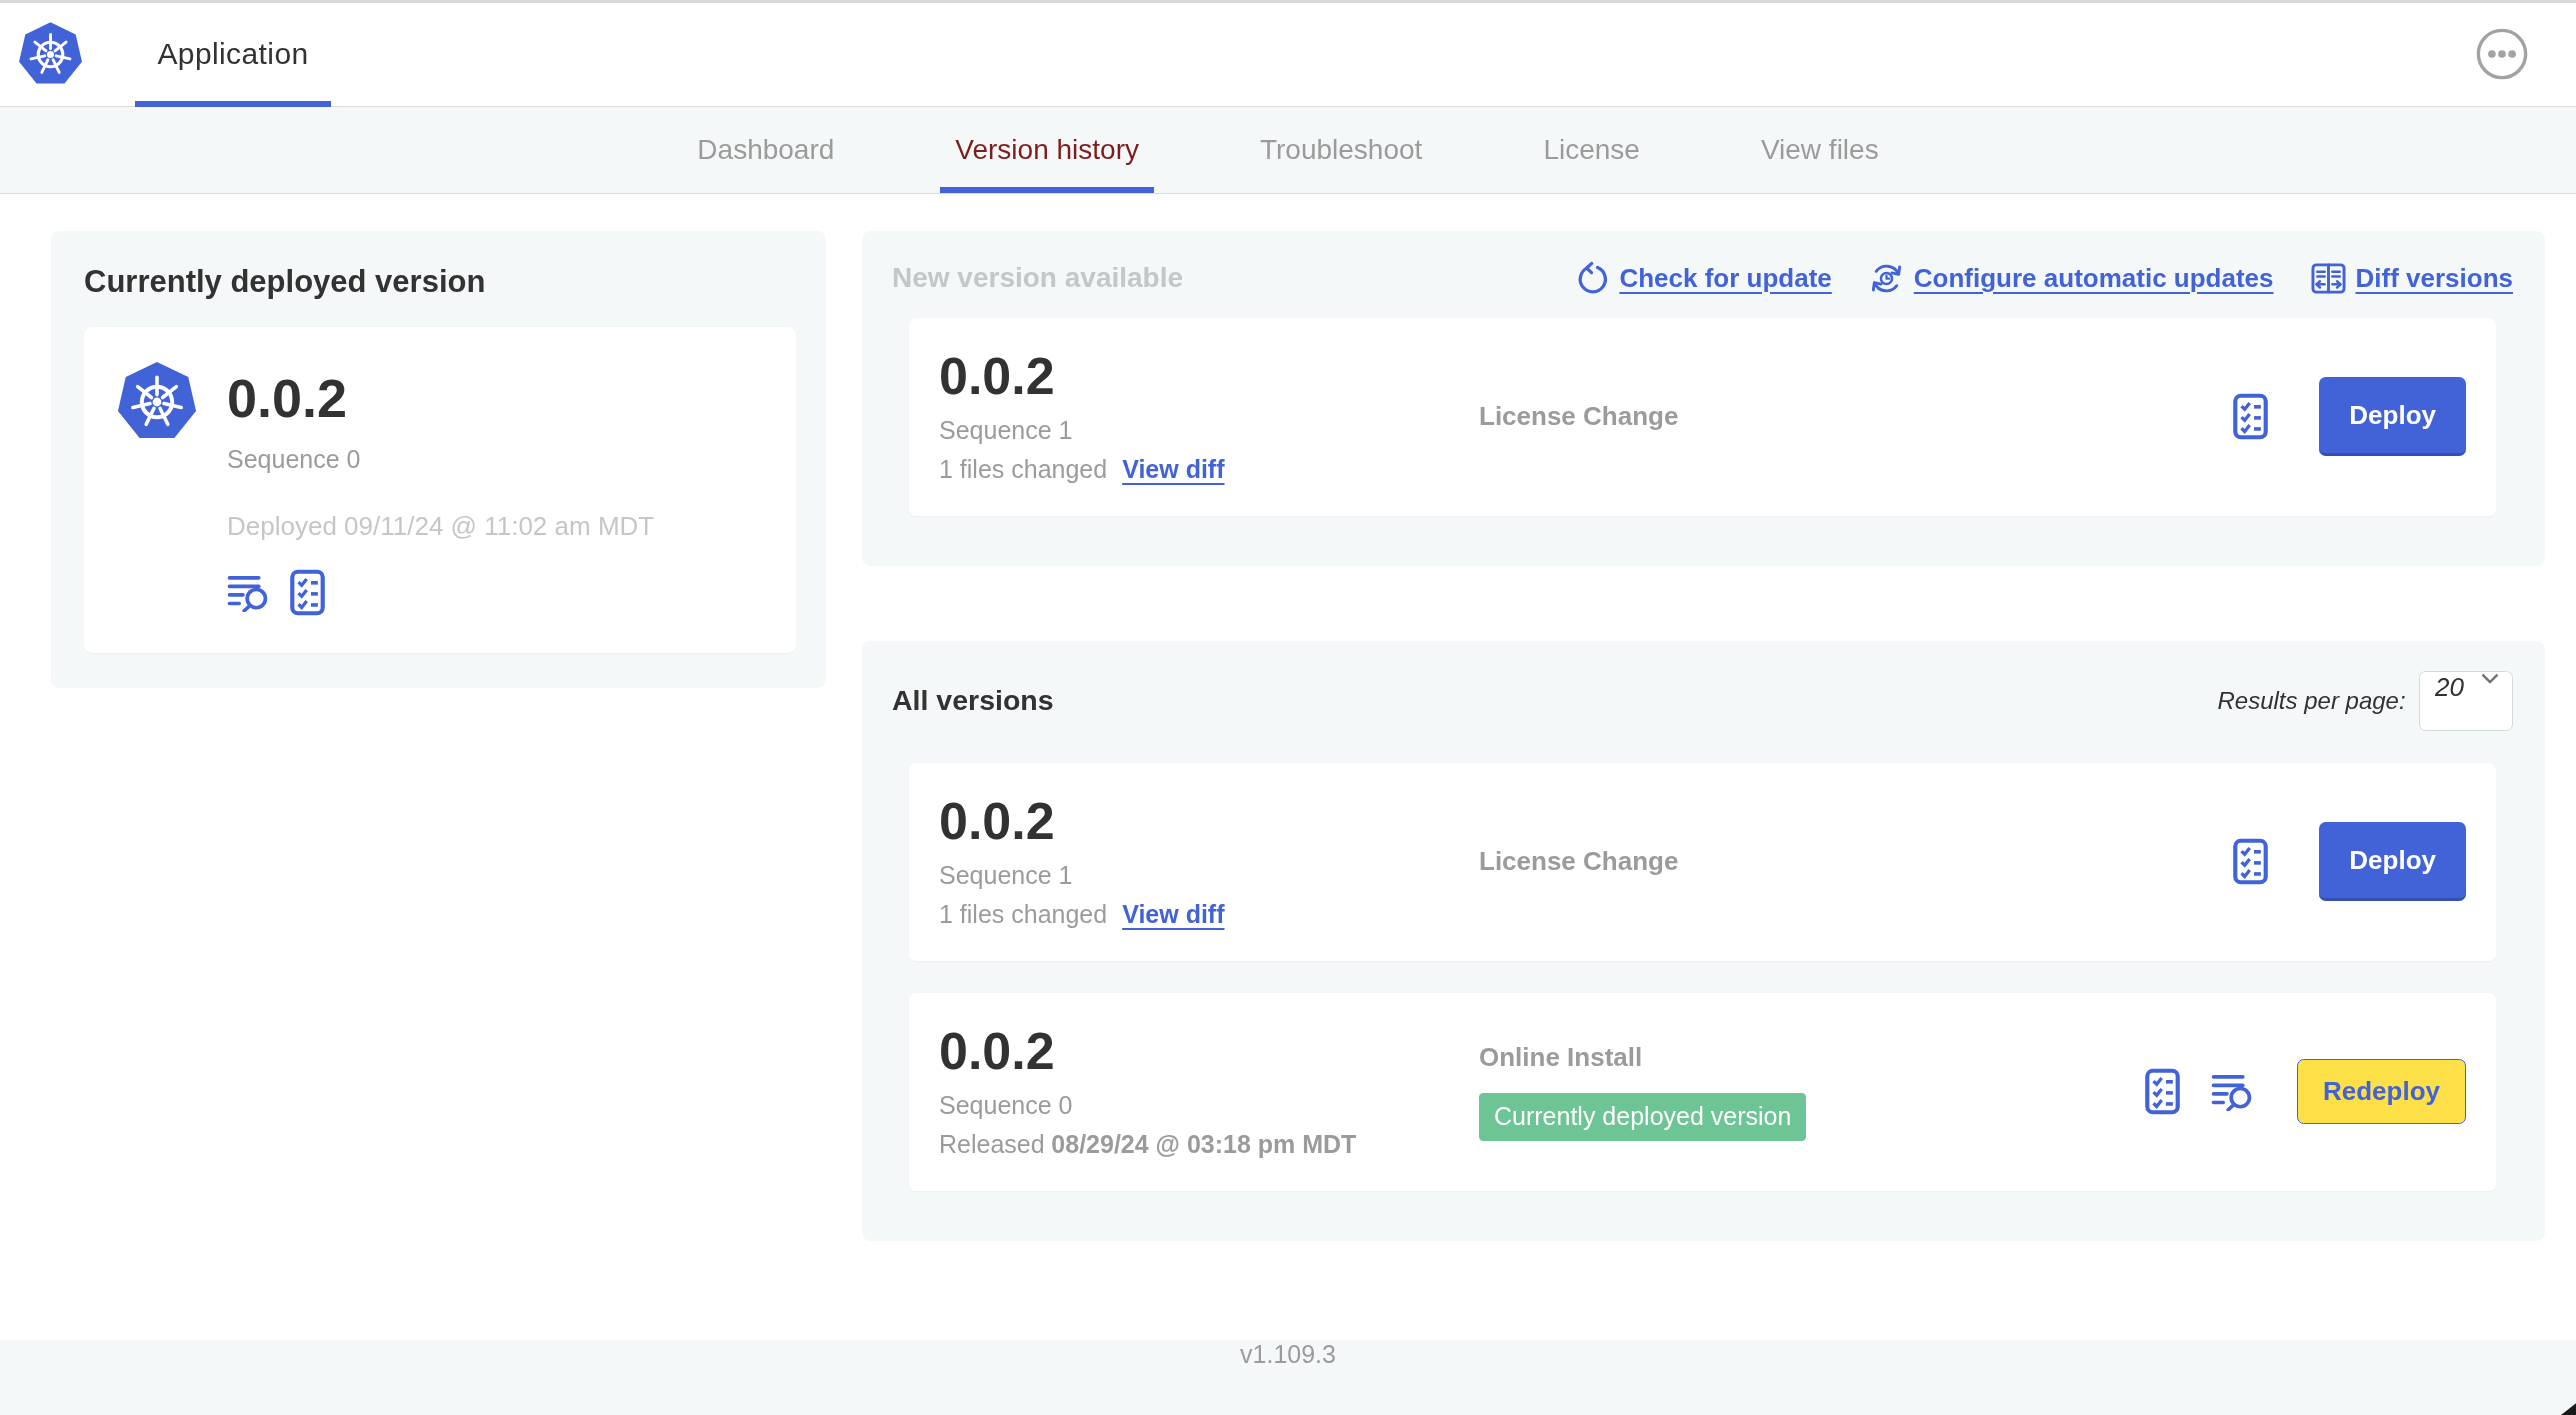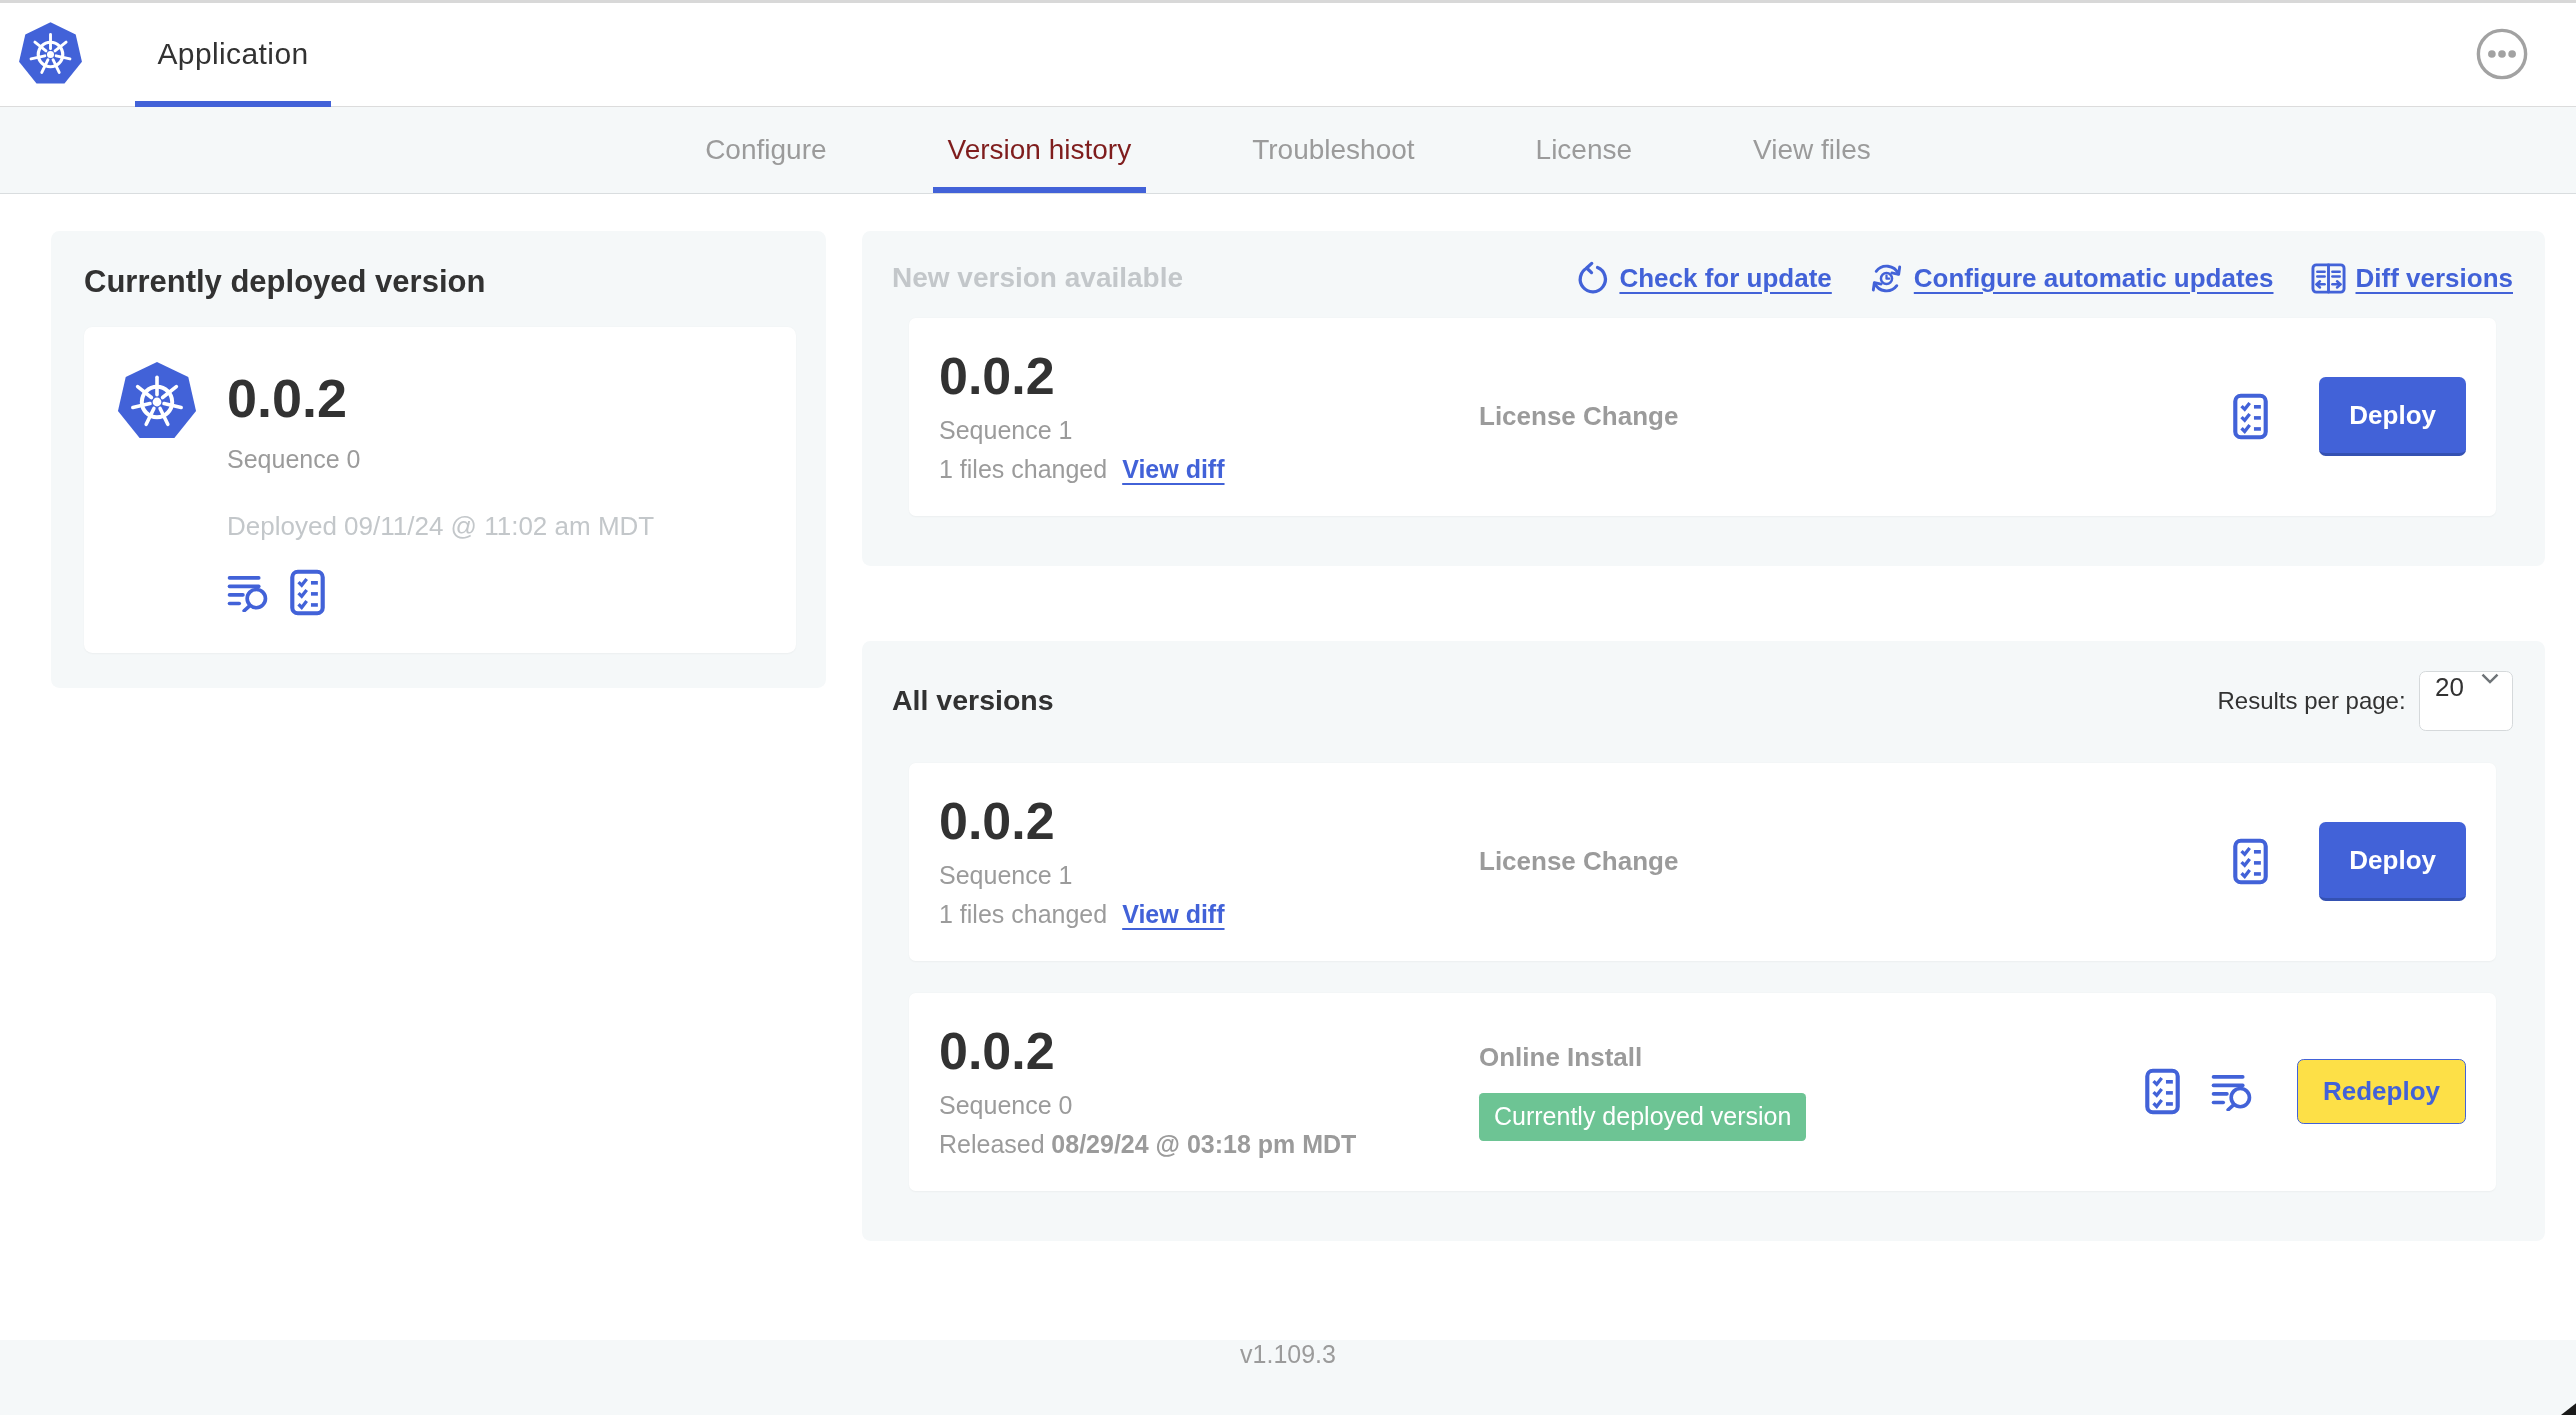--- a/index.html
+++ b/index.html
@@ -104,21 +104,21 @@
     border: none; border-bottom: 3.3px solid #3451b2; border-radius: 6.7px;
     height: 79px; padding: 0 30px; cursor: pointer; margin-left: 20px; font-family: inherit;
   }
   .btn-outline {
     background: #fde047; color: #4262d8; font-size: 26px; font-weight: 700;
     border: 1.7px solid #4262d8; border-radius: 6.7px;
     height: 65px; padding: 0 25px; cursor: pointer; margin-left: 11.7px; font-family: inherit;
   }
 
   
-  .rpp-wrap { display: flex; align-items: center; }
+  .rpp-wrap { display: flex; align-items: center; font-style: italic; }
   .rpp-label { font-size: 24px; color: #323232; }
   .select-box {
     margin-left: 13.4px; width: 94px; height: 60px; background: #fff;
     border: 1.7px solid #d5d9db; border-radius: 6.7px; display: flex; align-items: flex-start;
     padding: 0 11.7px 0 15px; cursor: pointer; justify-content: space-between;
   }
   .select-value { font-size: 26px; color: #323232; }
   .select-box svg { width: 20px; height: 12.6px; }
 
   
@@ -164,21 +164,21 @@
     <svg viewBox="0 0 48 48">
       <circle cx="24" cy="24" r="21" fill="none" stroke="#a2a2a2" stroke-width="3"></circle>
       <circle cx="15" cy="24" r="3.4" fill="#a2a2a2"></circle>
       <circle cx="24" cy="24" r="3.4" fill="#a2a2a2"></circle>
       <circle cx="33" cy="24" r="3.4" fill="#a2a2a2"></circle>
     </svg>
   </button>
 </header>
 
 <nav class="subnav">
-  <button class="tab">Configure</button>
+  <button class="tab">Dashboard</button>
   <button class="tab active">Version history</button>
   <button class="tab">Troubleshoot</button>
   <button class="tab">License</button>
   <button class="tab">View files</button>
 </nav>
 
 <main class="main">
 
   <section class="panel current-panel">
     <h2 class="current-heading">Currently deployed version</h2>

